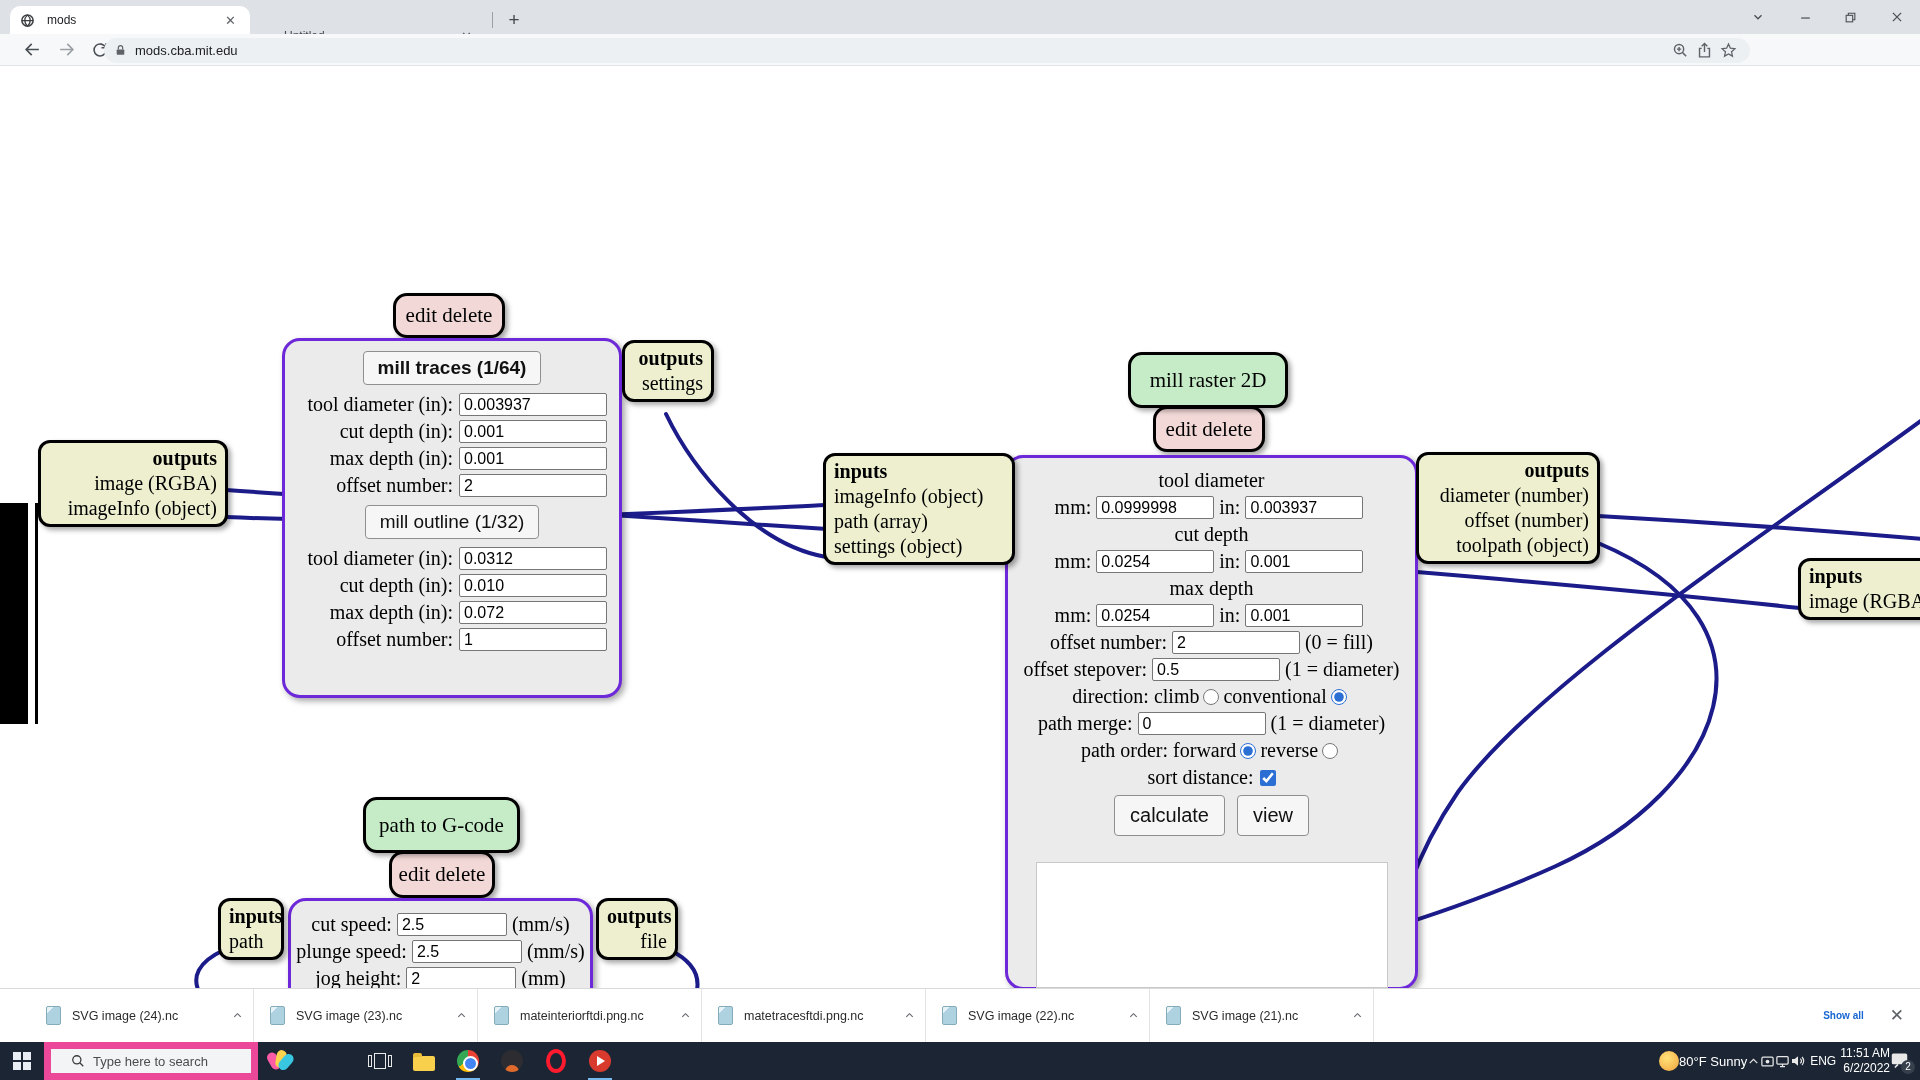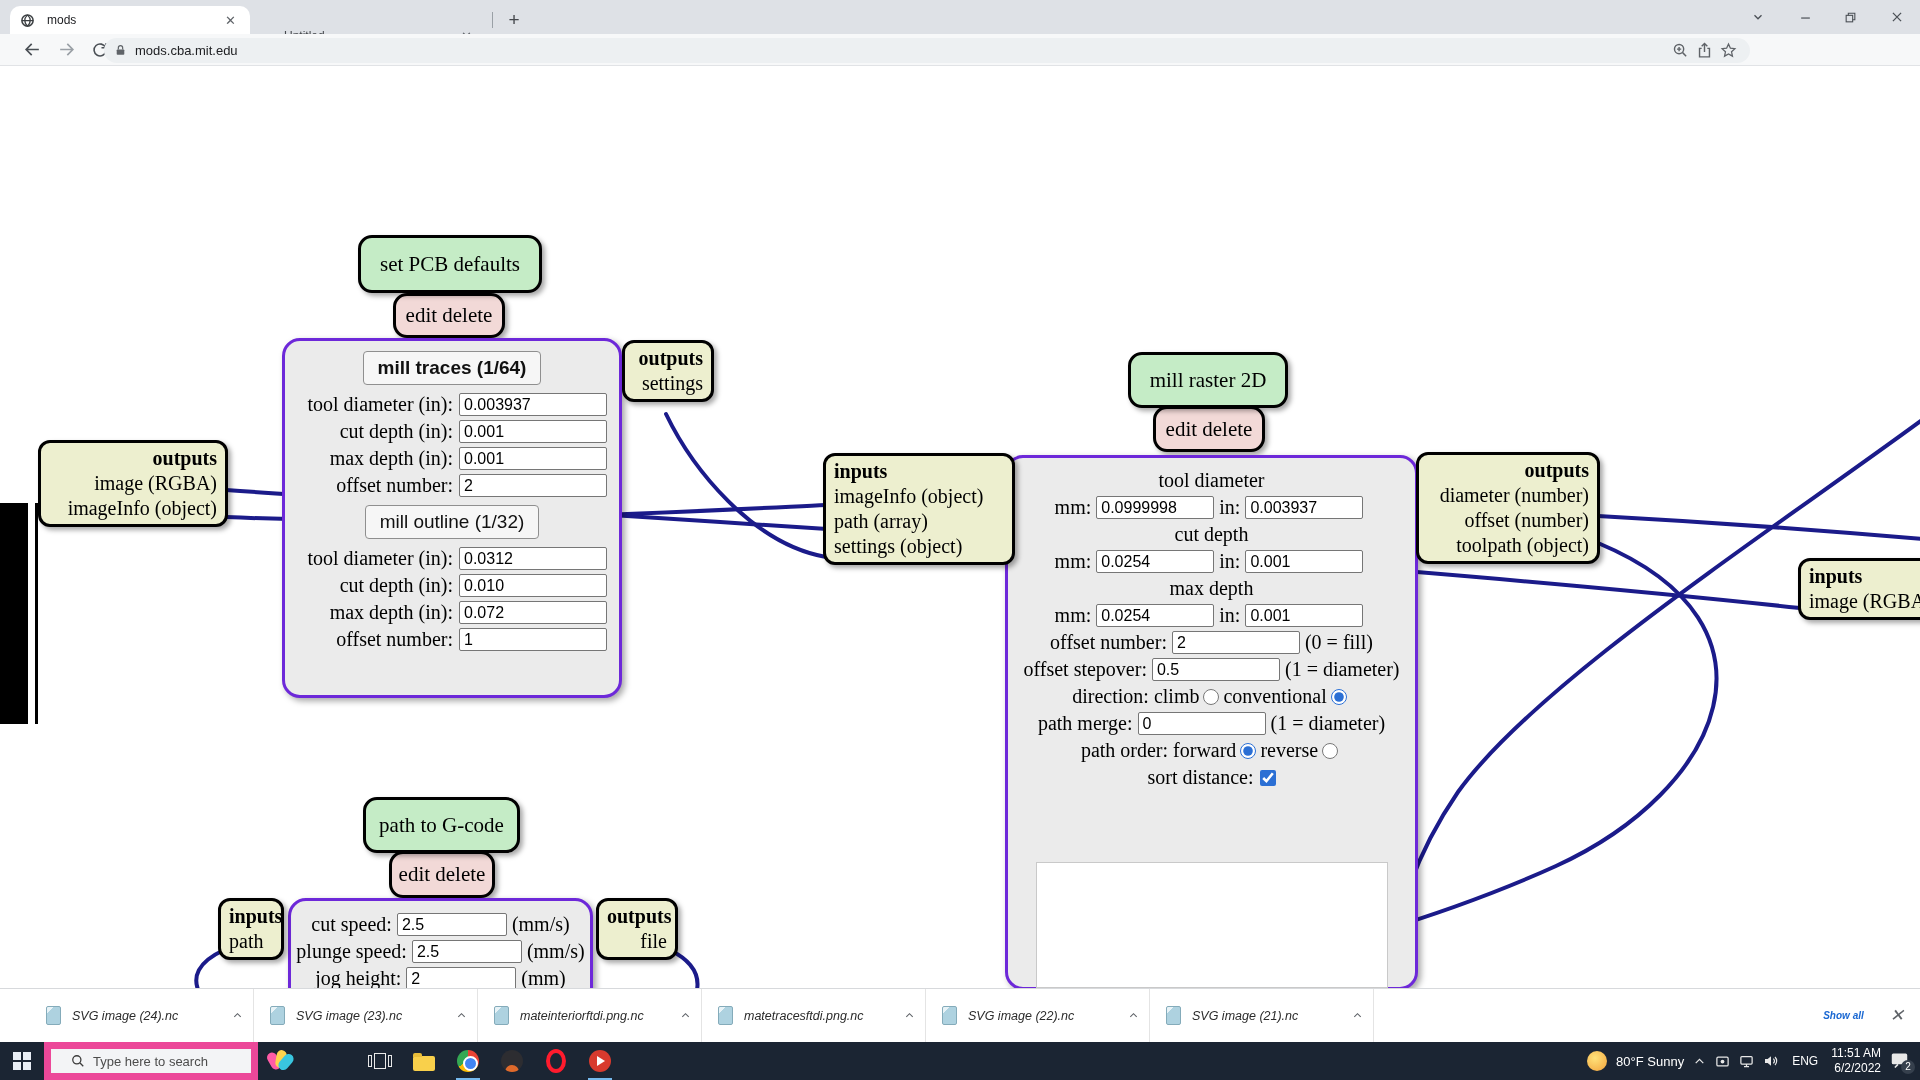--- a/index.html
+++ b/index.html
@@ -64,41 +64,41 @@
   .chk { width:16px; height:16px; accent-color:#2b6fd4; margin-left:6px; }
   .calcbtn { background:#f6f6f6; border:1.5px solid #8f8f8f; border-radius:4px; padding:8px 15px;
              font-family:"Liberation Sans",sans-serif; font-size:20px; color:#111; margin:0 6px; }
   .sechead { text-align:center; font-family:"Liberation Serif","DejaVu Serif",serif; font-size:20px; margin-top:3px; }
 
   .blackimg { position:absolute; left:0; top:437px; width:28px; height:221px; background:#000; z-index:3; }
   .blackedge { position:absolute; left:35px; top:437px; width:3px; height:221px; background:#000; z-index:3; }
 
   
   .dlbar { position:absolute; left:0; top:988px; width:1920px; height:54px; background:#fff;
-           border-top:1px solid #d7d9dc; z-index:50; display:flex; align-items:stretch;font-style:italic; }
+           border-top:1px solid #d7d9dc; z-index:50; display:flex; align-items:stretch; }
   .dlchip { width:224px; display:flex; align-items:center; border-right:1px solid #e4e4e4; padding:0 10px 0 16px; }
   .fileicon { position:relative; width:15px; height:19px; background:linear-gradient(135deg,#e8f3f7 0 22%,#aed2e0 22%);
               border:1px solid #84abba; border-radius:2px; flex:none; }
   .dlname { font-size:12.5px; color:#2b2b2b; margin-left:11px; flex:1; white-space:nowrap; overflow:hidden; }
   .dl-show { margin-left:auto; display:flex; align-items:center; padding-right:16px; }
   .showall { color:#1967d2; font-size:10px; font-weight:bold; margin-right:26px; }
   .dlclose { color:#5f6368; font-size:17px; }
 
   
   .taskbar { position:absolute; left:0; top:1042px; width:1920px; height:38px; background:#1b2533;
              z-index:60; display:flex; align-items:center; color:#fff; }
   .startbtn { width:44px; height:38px; display:flex; align-items:center; justify-content:center; }
   .winlogo { display:grid; grid-template-columns:8px 8px; grid-template-rows:8px 8px; gap:1.5px; }
   .winlogo span { background:#e9eef5; }
   .searchbox { width:214px; height:38px; background:#f3f4f6; display:flex; align-items:center;
                padding:0 20px; border:7px solid #ec4899; }
   .searchtxt { color:#4c4c4c; font-size:13px; margin-left:8px; }
   .tbicon { width:44px; height:38px; display:flex; align-items:center; justify-content:center; position:relative; }
   .runbar { position:absolute; bottom:0; left:10px; width:24px; height:2px; background:#76b9ed; }
-  .tb-right { margin-left:auto; display:flex; align-items:center; gap:9px; padding-right:10px; }
+  .tb-right { margin-left:auto; display:flex; align-items:center; padding-right:10px; }
   .weathertxt { font-size:13px; color:#fff; white-space:nowrap; }
   .engtxt { font-size:12px; color:#fff; padding:0 4px; }
   .clock { text-align:right; font-size:12px; line-height:15px; color:#fff; white-space:nowrap; }
   .sun { width:20px; height:20px; border-radius:50%; background:radial-gradient(circle at 40% 35%, #ffe27a, #f2a33c); }
   .colorico { position:relative; width:24px; height:24px; }
   .colorico i { position:absolute; width:10px; height:18px; border-radius:5px; }
   .chromeico { width:22px; height:22px; border-radius:50%;
                background:conic-gradient(#ea4335 0 33%, #fbbc05 33% 66%, #34a853 66% 100%); position:relative; }
   .chromeico::after { content:""; position:absolute; left:5.5px; top:5.5px; width:11px; height:11px;
                       border-radius:50%; background:#4285f4; border:2px solid #fff; }
@@ -236,21 +236,20 @@
       <path class="wire" d="M 1922,420 C 1758,540 1535,685 1458,792 C 1414,856 1392,925 1386,992"></path>
       <path class="wire" d="M 224,950 C 198,962 191,977 200,994"></path>
       <path class="wire" d="M 670,950 C 694,962 701,977 696,994"></path>
     </svg>
 
     <div class="blackimg"></div>
     <div class="blackedge"></div>
   </div>
 
   <div class="bigbtn pink" style="left:393px;top:293px;width:112px;height:45px">edit delete</div>
-  <div class="bigbtn green" style="left:358px;top:235px;width:184px;height:58px">set PCB defaults</div>
 
   <div class="module" style="left:282px;top:338px;width:340px;height:360px;padding-top:10px">
     <button class="modbtn bold">mill traces (1/64)</button>
     <div class="frow">
         <span class="flbl">tool diameter (in):</span>
         <input class="fin" value="0.003937" style="">
       </div>
     <div class="frow">
         <span class="flbl">cut depth (in):</span>
         <input class="fin" value="0.001" style="">
@@ -343,20 +342,24 @@
     <div class="crow">
       <span>path order:</span>&nbsp;
       <span>forward</span>
       <input type="radio" name="pathorder" class="rad" checked="checked" style="">
       <span>reverse</span>
       <input type="radio" name="pathorder" class="rad" style="">
     </div>
     <div class="crow">
       <span>sort distance:</span>
       <input type="checkbox" class="chk" checked="checked" style="">
+    </div>
+    <div class="crow" style="margin-top:6px">
+      <button class="calcbtn">calculate</button>
+      <button class="calcbtn">view</button>
     </div>
     <div style="position:absolute;left:28px;top:404px;width:352px;height:126px;background:#fff;border:1px solid #c9c9c9"></div>
   </div>
 
   <div class="node" style="left:823px;top:453px;width:192px">
     <b>inputs</b><br>
     <span>imageInfo (object)</span><br>
     <span>path (array)</span><br>
     <span>settings (object)</span>
   </div>

